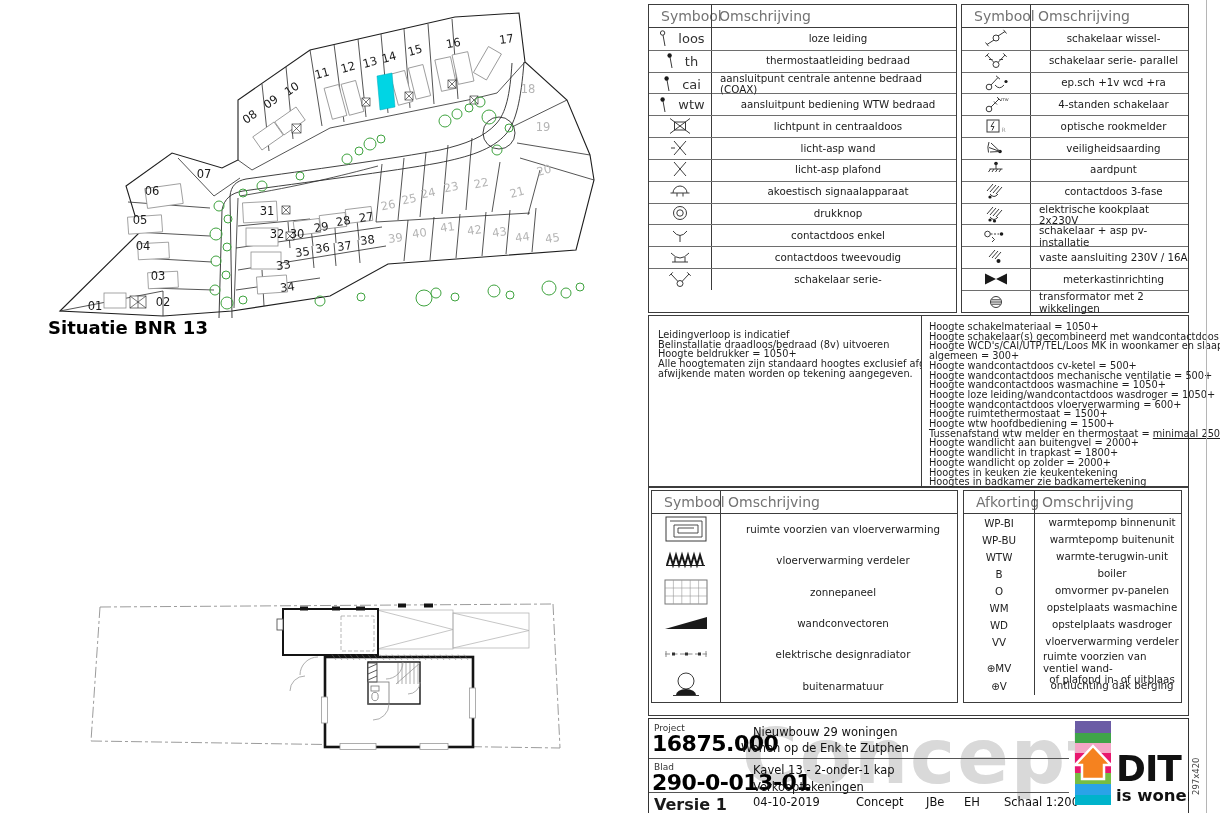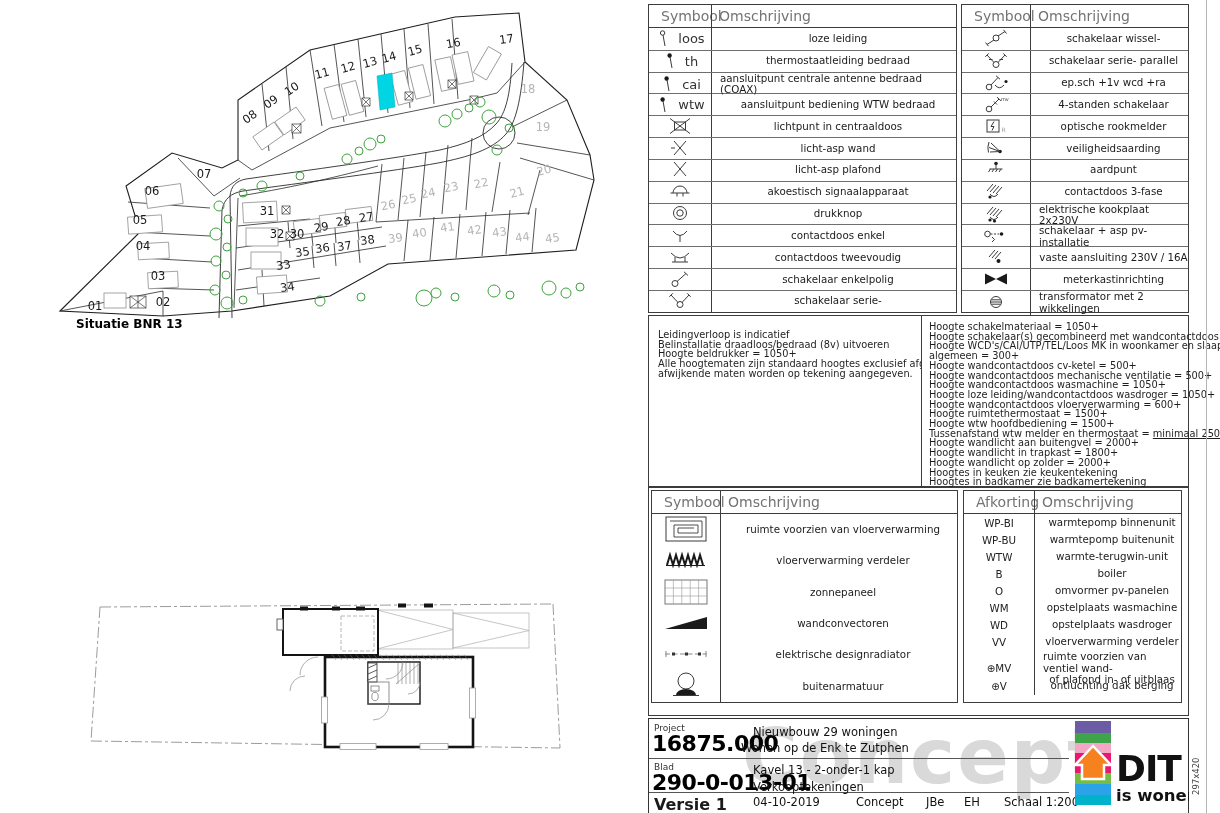--- a/index.html
+++ b/index.html
@@ -41,21 +41,21 @@
   .tb-line{position:absolute;left:0;width:420px;height:1px;background:#555;}
   .tb-small{font-size:9px;color:#333;}
   .tb-big{font-size:22px;font-weight:bold;letter-spacing:-0.5px;color:#000;}
   .tb-versie{font-size:16px;font-weight:bold;}
   .tb-mid{font-size:11.5px;color:#111;}
   #watermark{position:absolute;left:742px;top:712px;font-size:76px;font-weight:700;
              color:#d9d9d9;letter-spacing:2px;z-index:1;}
   #paper-size{position:absolute;left:1191px;top:795px;transform:rotate(-90deg);
               transform-origin:left top;font-size:8.5px;color:#444;}
   #sheet-right-border{position:absolute;left:1206px;top:0;width:1px;height:813px;background:#b5b5b5;}
-  #site-title{position:absolute;left:48px;top:317px;font-size:12px;font-weight:bold;color:#000;margin-left:28px;}
+  #site-title{position:absolute;left:48px;top:317px;font-size:18px;font-weight:bold;color:#000;}
   svg text{font-family:"DejaVu Sans","Liberation Sans",sans-serif;}
 </style>
 </head>
 <body>
 
 <svg class="abs" style="left:0;top:0" width="640" height="345" viewBox="0 0 640 345">
   <g stroke="#1f1f1f" stroke-width="1.1" fill="none">
     <path d="M60,311 L140,232 L126,186 L172,153 L222,168 L238,160 L238,100 L310,50 L455,17 L519,13 L525,62 L567,100 L590,155 L594,180 L576,250 L470,258 L388,264 L330,296 L232,311 L163,316 Z"></path>
   </g>
   <g stroke="#2a2a2a" stroke-width="0.8" fill="none">
@@ -403,32 +403,20 @@
               <line x1="18" y1="9" x2="18" y2="14" stroke="#3a3a3a" fill="none" stroke-width="1"></line>
               <line x1="5" y1="14" x2="21" y2="14" stroke="#3a3a3a" fill="none" stroke-width="1"></line>
             </svg></span>
         </div>
         <div class="desc">
           <div>contactdoos tweevoudig</div>
         </div>
       </div>
       <div class="lrow">
         <div class="sym">
-          <span><svg width="24" height="18" viewBox="0 0 24 18">
-              <circle cx="7" cy="13.5" r="3" stroke="#3a3a3a" fill="none" stroke-width="1"></circle>
-              <line x1="9" y1="11.5" x2="18" y2="3.5" stroke="#3a3a3a" fill="none" stroke-width="1"></line>
-              <line x1="16" y1="1.8" x2="20" y2="5.5" stroke="#3a3a3a" fill="none" stroke-width="1"></line>
-            </svg></span>
-        </div>
-        <div class="desc">
-          <div>schakelaar enkelpolig</div>
-        </div>
-      </div>
-      <div class="lrow">
-        <div class="sym">
           <span><svg width="26" height="18" viewBox="0 0 26 18">
               <circle cx="13" cy="13.5" r="3" stroke="#3a3a3a" fill="none" stroke-width="1"></circle>
               <line x1="11" y1="11.5" x2="4" y2="4" stroke="#3a3a3a" fill="none" stroke-width="1"></line>
               <line x1="15" y1="11.5" x2="22" y2="4" stroke="#3a3a3a" fill="none" stroke-width="1"></line>
               <line x1="2.3" y1="5.8" x2="5.8" y2="2.3" stroke="#3a3a3a" fill="none" stroke-width="1"></line>
               <line x1="20.2" y1="2.3" x2="23.7" y2="5.8" stroke="#3a3a3a" fill="none" stroke-width="1"></line>
             </svg></span>
         </div>
         <div class="desc">
           <div>schakelaar serie-</div>

